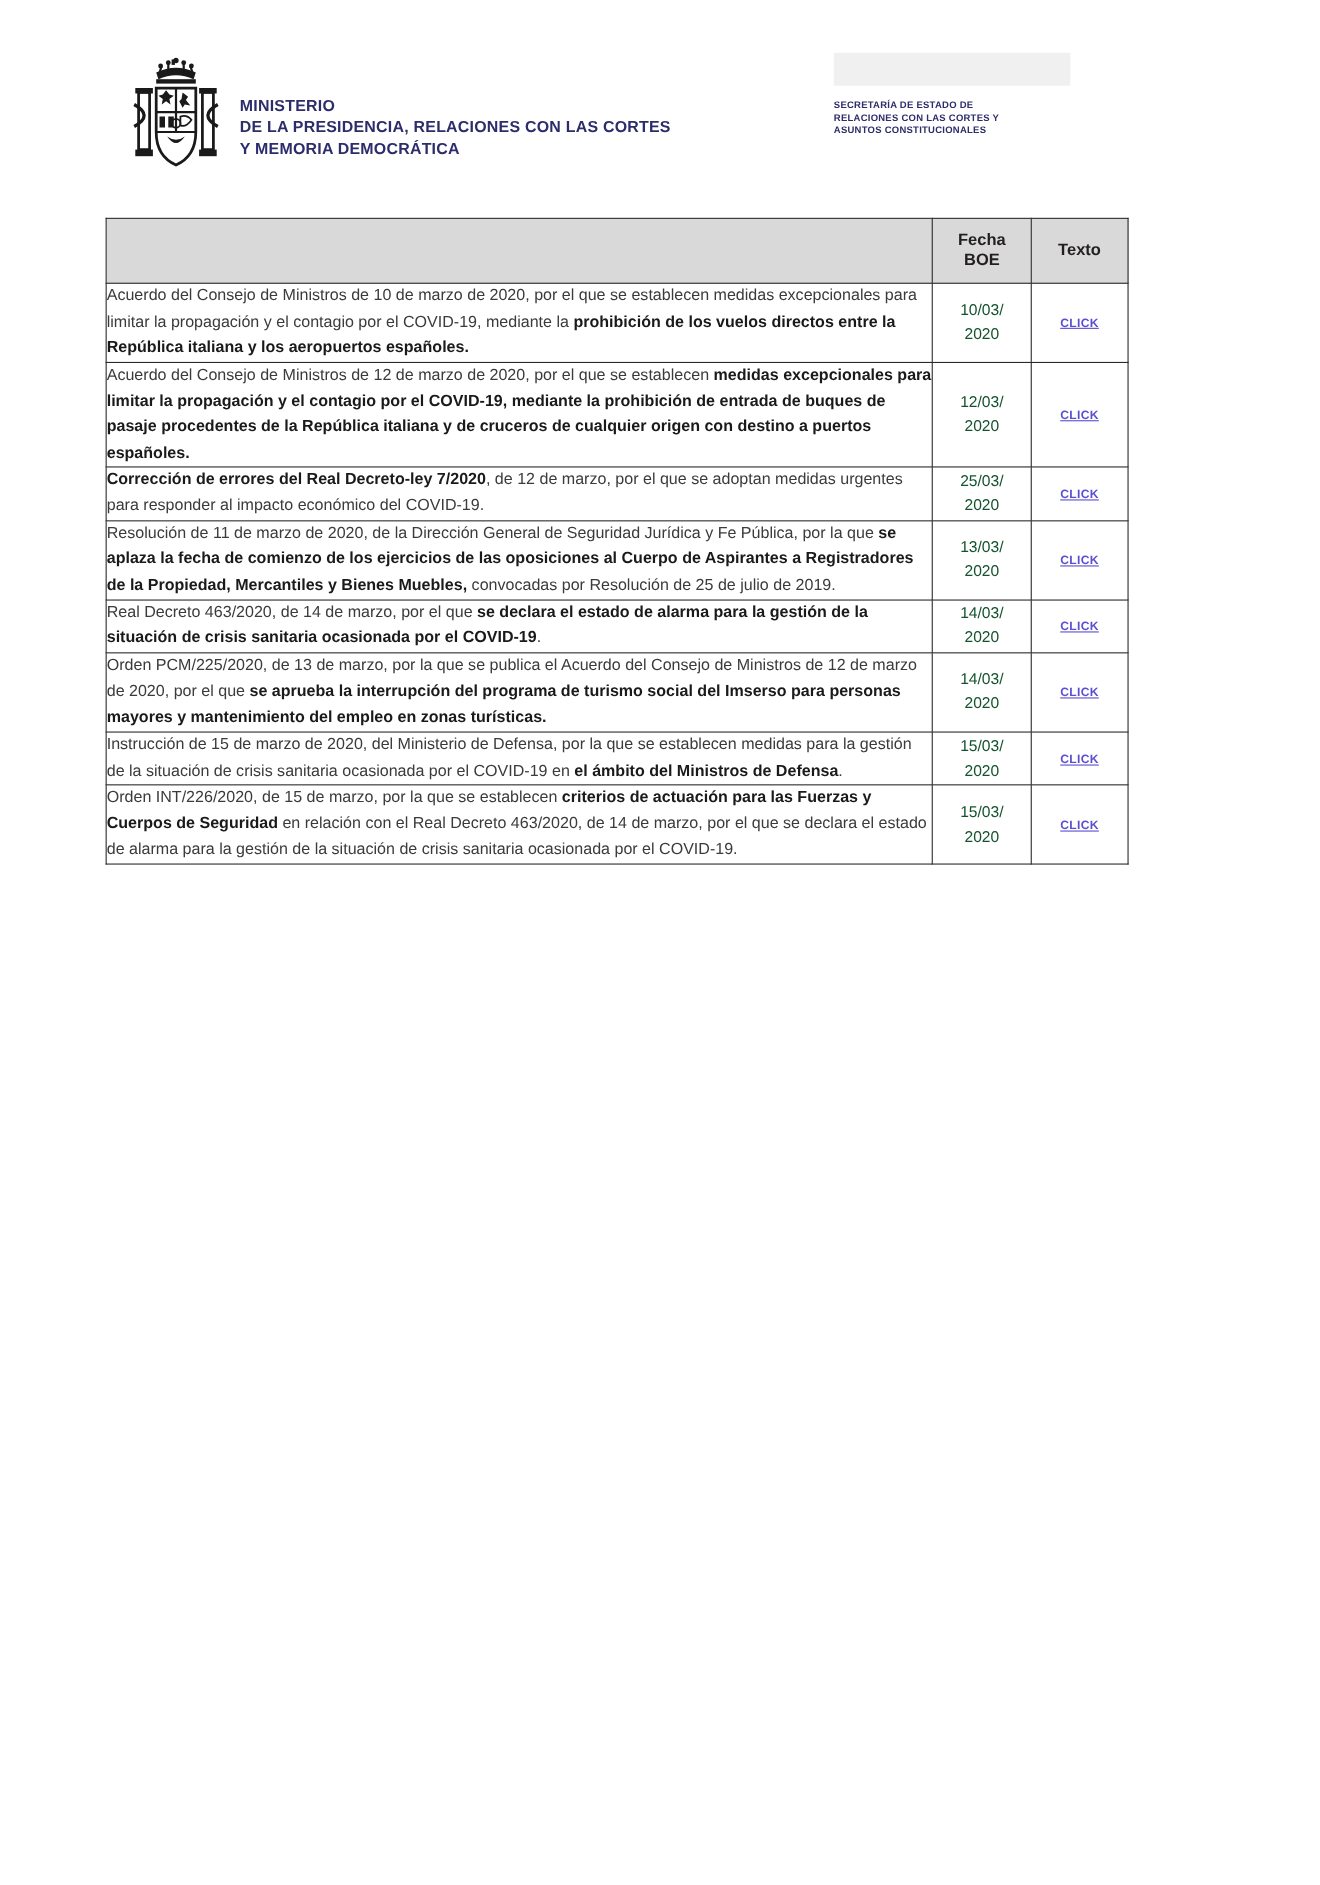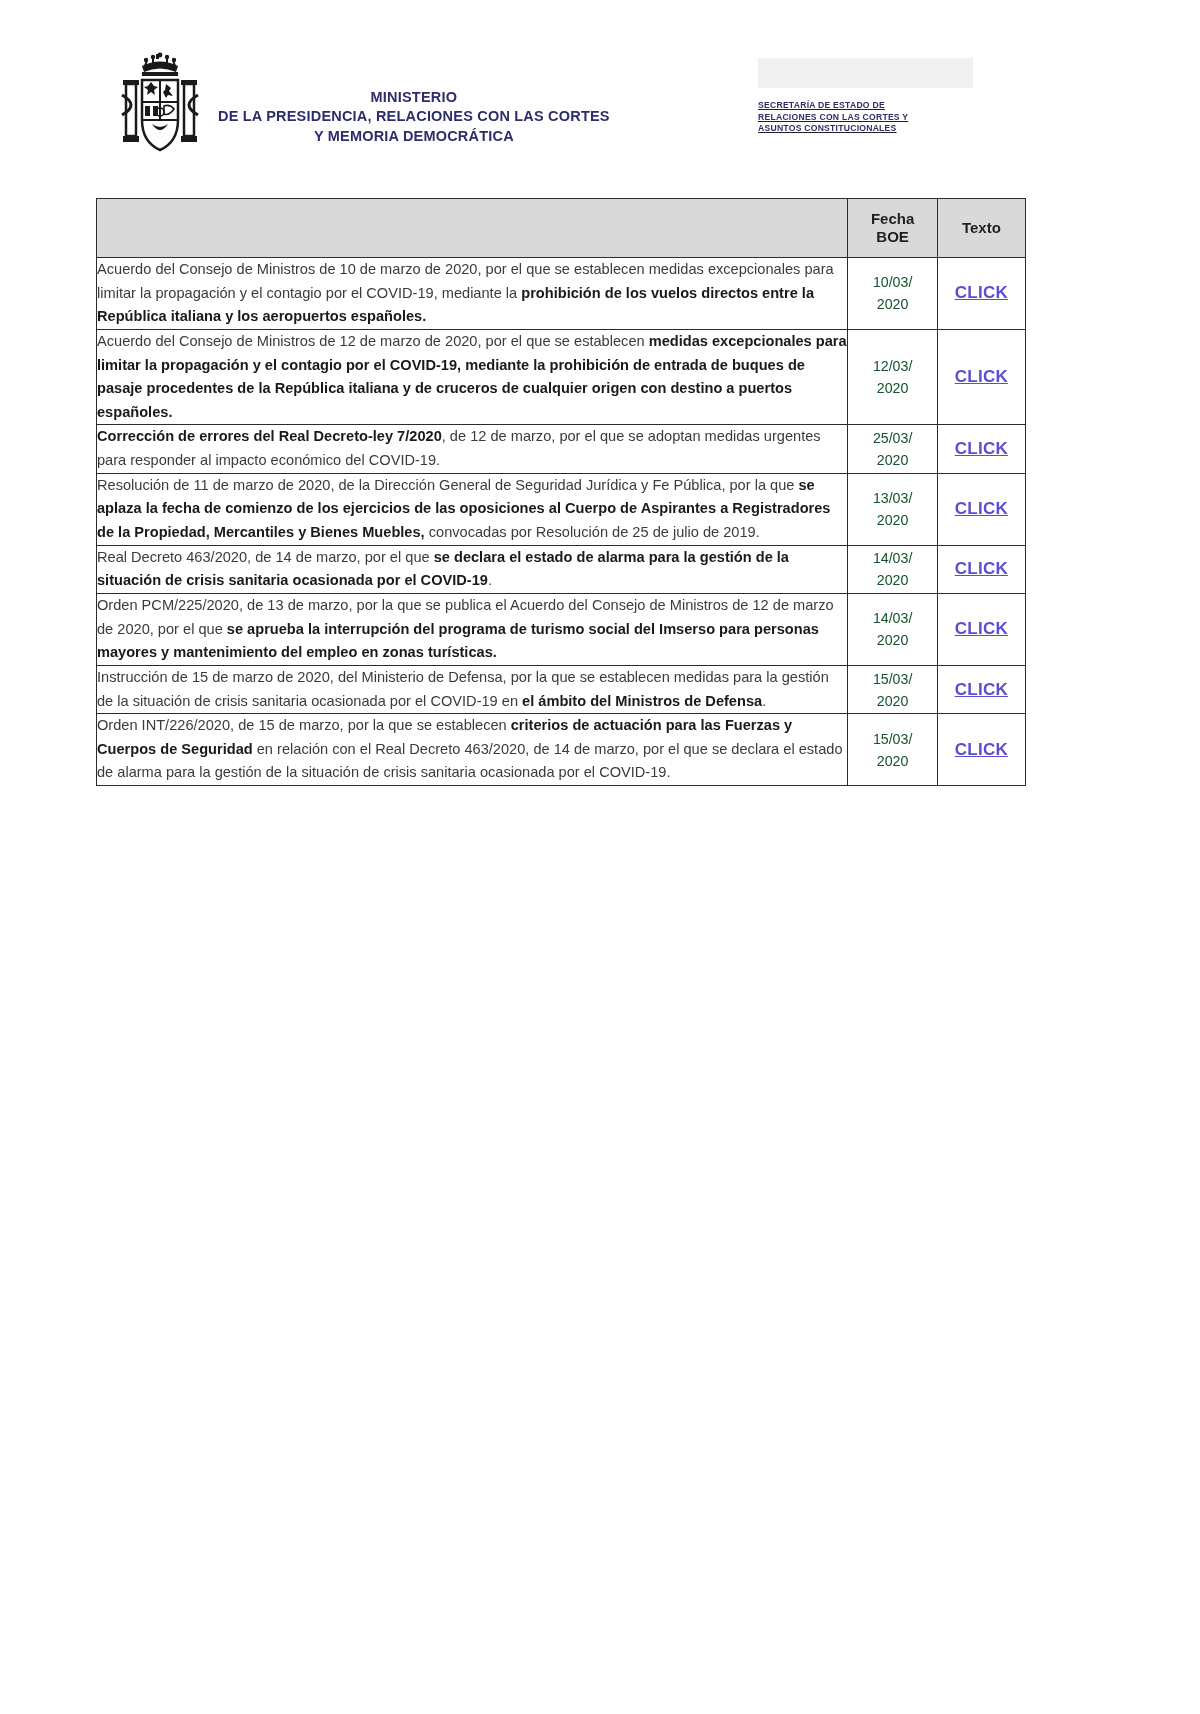--- a/index.html
+++ b/index.html
@@ -38,37 +38,35 @@
   }
   .coat-of-arms {
     width: 86px;
     height: 110px;
     flex: 0 0 auto;
     margin-right: 14px;
   }
   .ministry-block {
     padding-top: 38px;
     line-height: 1.34;
-    text-align: center;
   }
   .ministry-line {
     font-size: 14.5px;
     font-weight: bold;
     letter-spacing: 0.2px;
     color: #2d2d6b;
     white-space: nowrap;
   }
   .ministry-line.l1 { font-size: 14.5px; }
 
   .header-right {
     position: absolute;
     left: 758px;
-    top: 58px;
+    top: 48px;
     width: 215px;
-    text-decoration: underline;
   }
   .redaction-bar {
     width: 215px;
     height: 30px;
     background: #f0f0f0;
   }
   .sec-block {
     margin-top: 12px;
     line-height: 1.35;
   }
@@ -123,21 +121,21 @@
     font-size: 14.2px;
     line-height: 1.55;
     color: #14532d;
     padding: 4px 2px;
   }
   td.cell-texto {
     text-align: center;
     padding: 4px 2px;
   }
   a.click-link {
-    font-size: 17px;
+    font-size: 11px;
     font-weight: bold;
     color: #5b4ed1;
     text-decoration: underline;
     letter-spacing: 0.3px;
   }
 </style>
 </head>
 <body>
 
 <div class="page">

